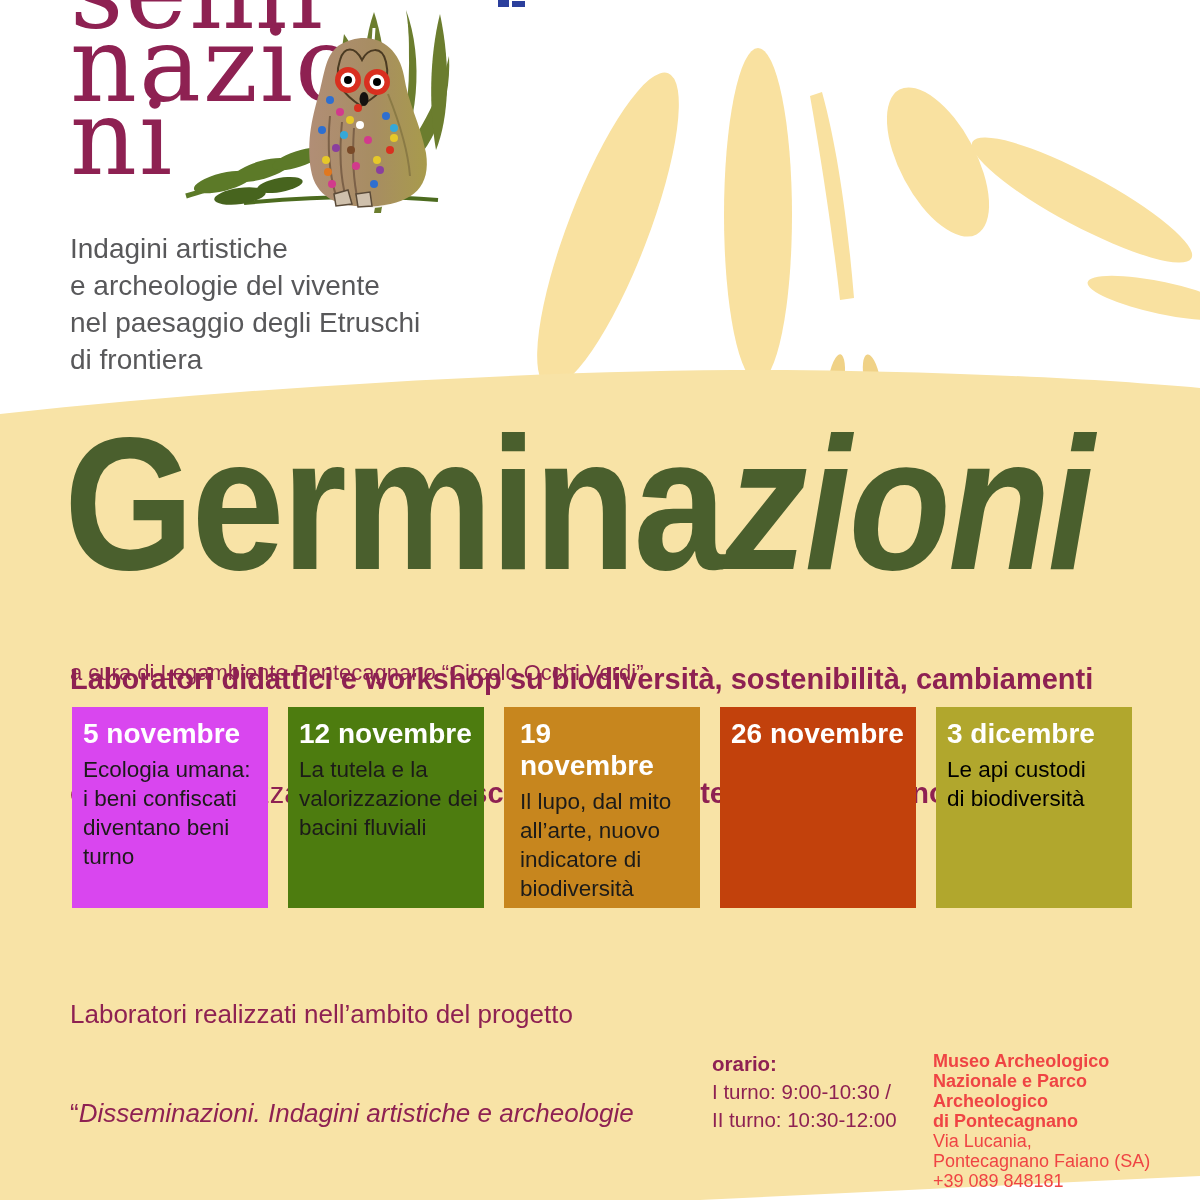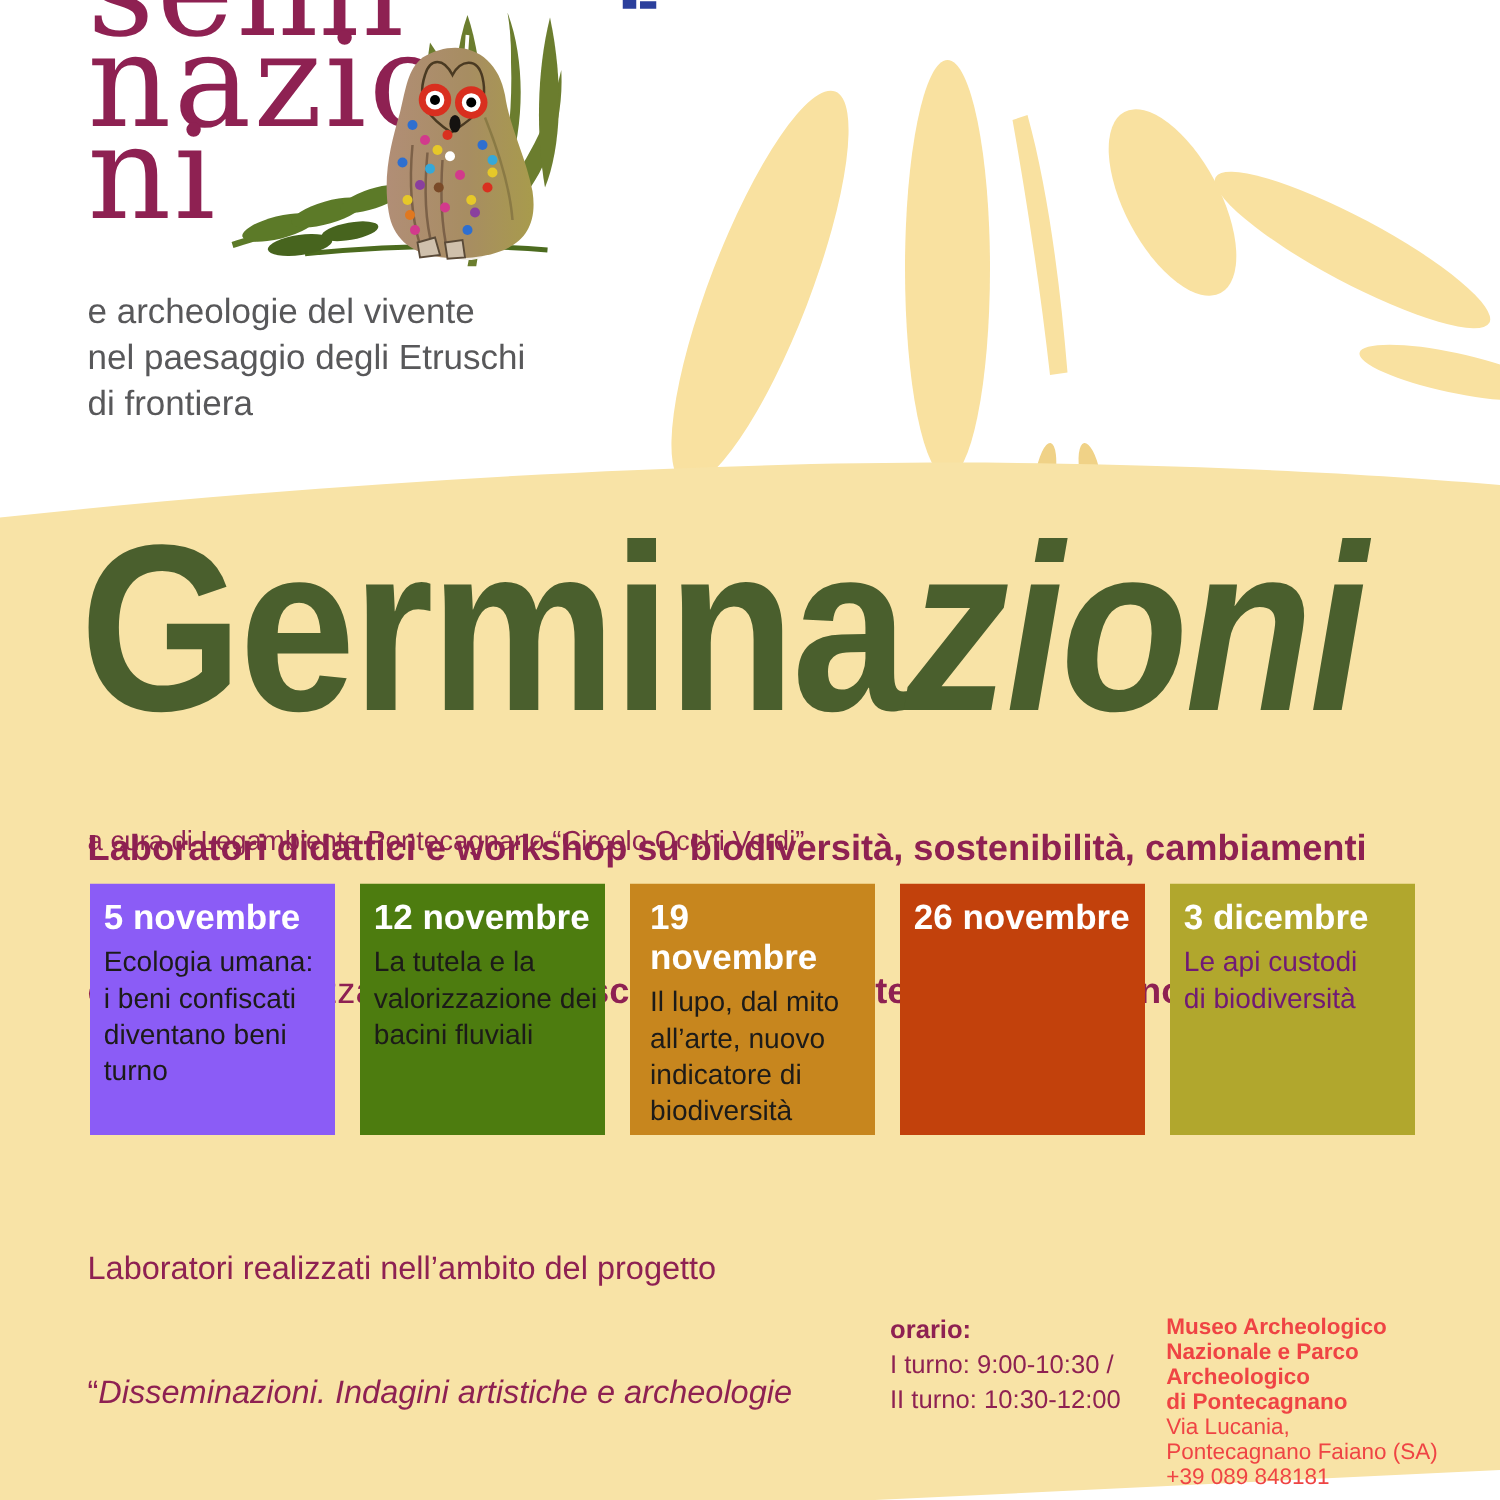--- a/index.html
+++ b/index.html
@@ -191,39 +191,40 @@
     </g>
   </g>
 </svg>
 
 <svg class="abs partner" width="30" height="10" viewBox="0 0 30 10" xmlns="http://www.w3.org/2000/svg">
   <rect x="0" y="0" width="11" height="7" fill="#2B3F9C"></rect>
   <rect x="14" y="1" width="13" height="6" fill="#2B3F9C"></rect>
 </svg>
 
 <div class="abs intro">
+  <div>Indagini artistiche</div>
   <div>e archeologie del vivente</div>
   <div>nel paesaggio degli Etruschi</div>
   <div>di frontiera</div>
 </div>
 
 <div class="abs title">
   <span>Germina</span><span class="it">zioni</span>
 </div>
 
 <div class="abs sub">
   <div>Laboratori didattici e workshop su biodiversità, sostenibilità, cambiamenti</div>
   <div><span>climatici</span><span class="normal"> indirizzati agli </span><span>Istituti scolastici di Pontecagnano Faiano</span></div>
 </div>
 
 <div class="abs curator">a cura di Legambiente Pontecagnano “Circolo Occhi Verdi”</div>
 
 <div class="abs cards">
 
-  <div class="card" style="background-color: #8b5cf6;">
+  <div class="card" style="background-color: #d946ef;">
     <div class="date">5 novembre</div>
     <div style="color: rgb(28, 27, 25);">
       <div class="bodyline">Ecologia umana:</div>
       <div class="bodyline">i beni confiscati</div>
       <div class="bodyline">diventano beni</div>
       <div class="bodyline">turno</div>
     </div>
   </div>
 
   <div class="card" style="background-color: #4d7c0f;">
@@ -244,21 +245,21 @@
       <div class="bodyline">biodiversità</div>
     </div>
   </div>
 
   <div class="card" style="background-color: #c2410c;">
     <div class="date">26 novembre</div>
   </div>
 
   <div class="card" style="background-color: rgb(177, 167, 45);">
     <div class="date">3 dicembre</div>
-    <div style="color: #701a75;">
+    <div style="color: #000000;">
       <div class="bodyline">Le api custodi</div>
       <div class="bodyline">di biodiversità</div>
     </div>
   </div>
 
 </div>
 
 <div class="abs project">
   <div>Laboratori realizzati nell’ambito del progetto</div>
   <div><span>“</span><span class="i">Disseminazioni. Indagini artistiche e archeologie</span></div>

